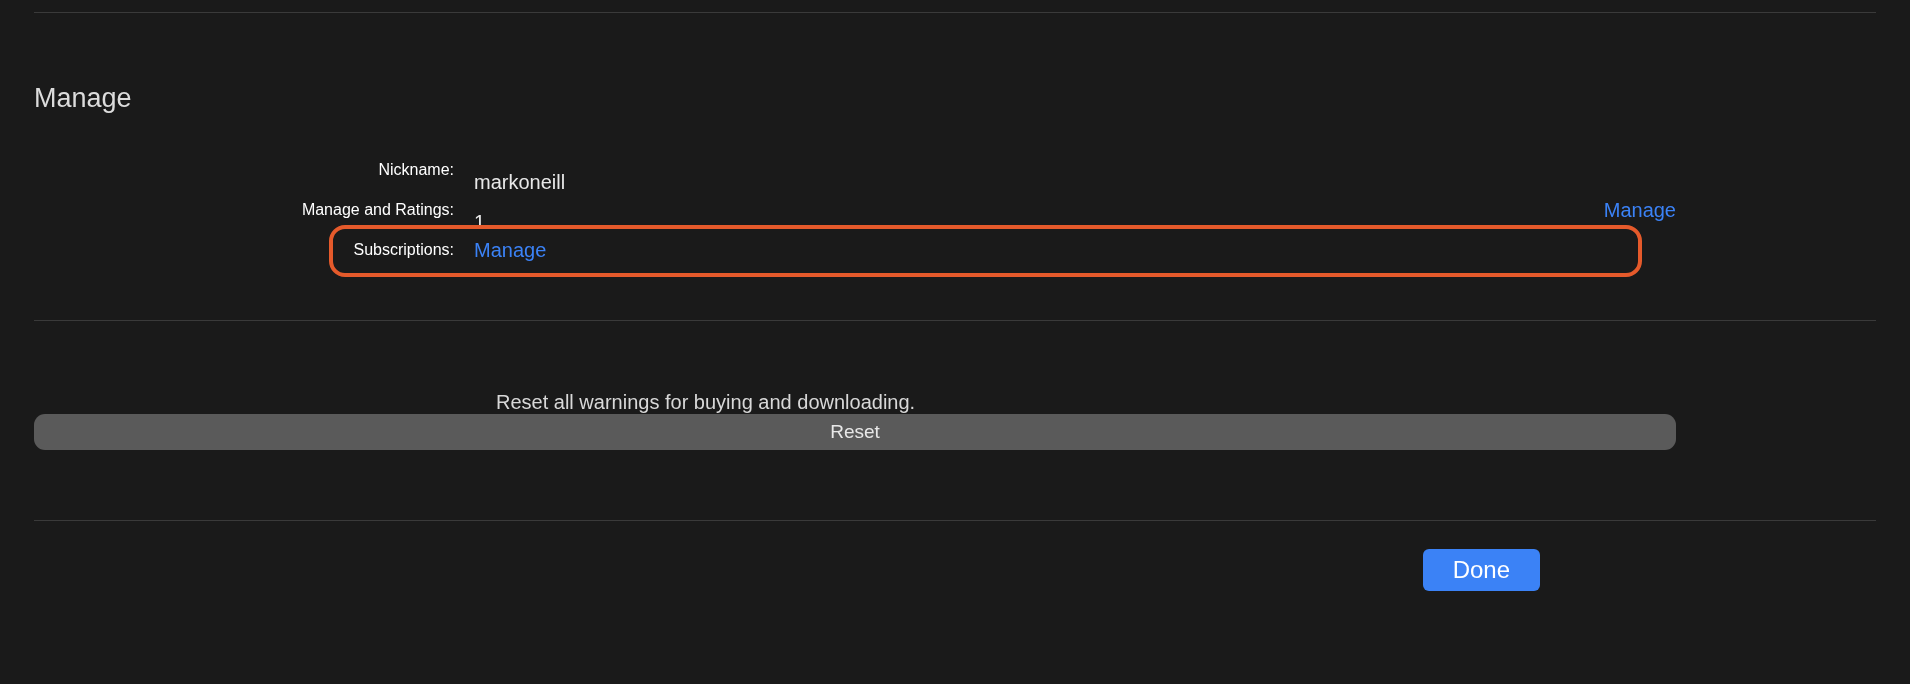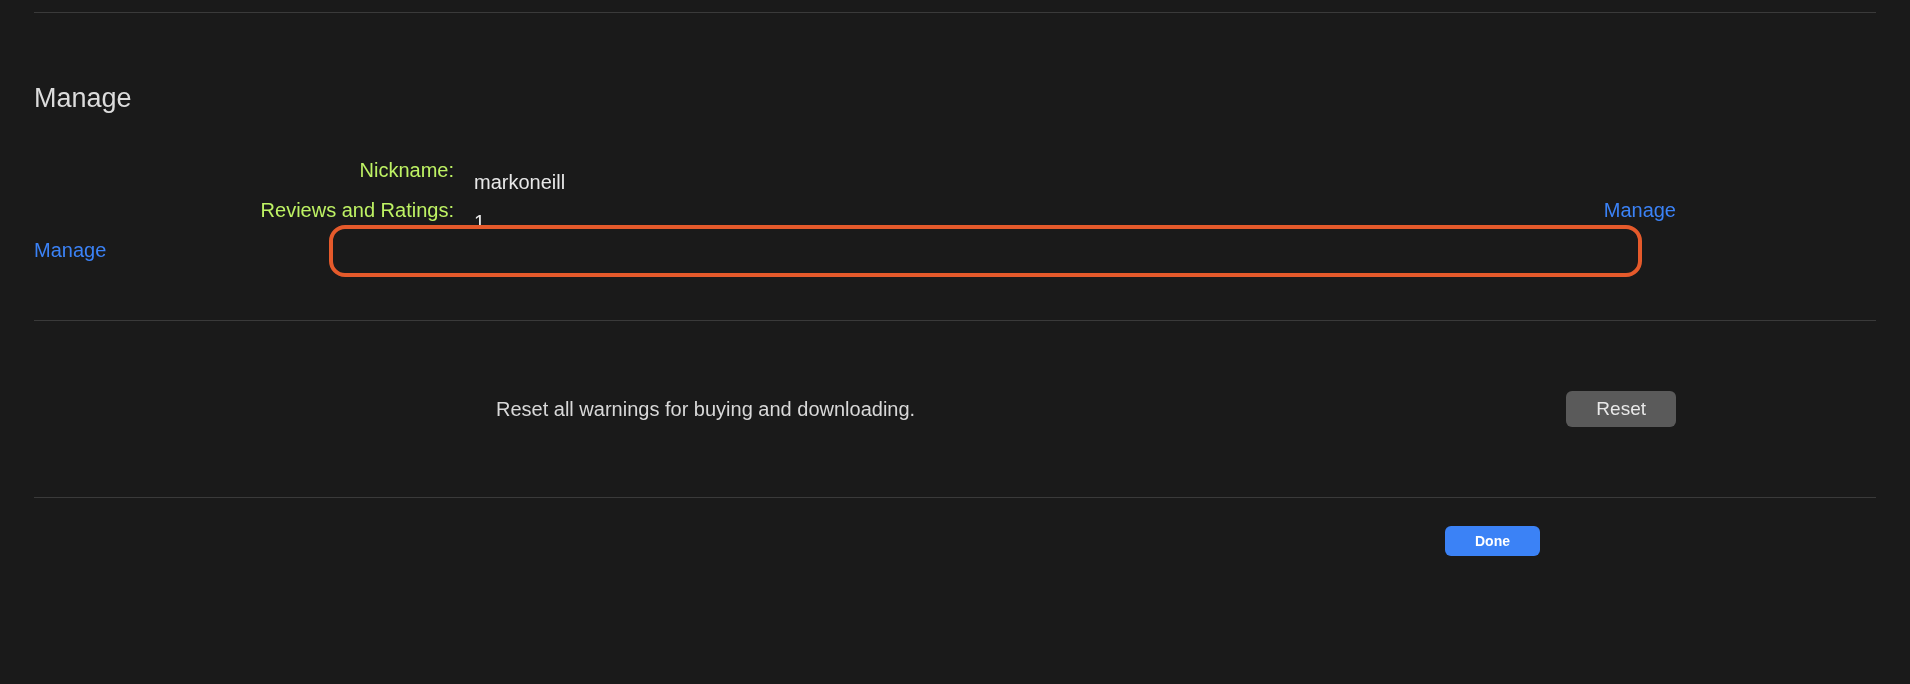--- a/index.html
+++ b/index.html
@@ -35,22 +35,22 @@
     }
     .row {
       display: flex;
       align-items: center;
       height: 40px;
       position: relative;
     }
     .row-label {
       width: 440px;
       text-align: right;
-      font-size: 20px;
-      color: #bef264;
+      font-size: 16px;
+      color: #ffffff;
       padding-right: 20px;
       flex-shrink: 0;
     }
     .row-value {
       font-size: 20px;
       color: #e8e8e8;
       flex: 1;
       margin-top: 25px;
     }
     .row-action {
@@ -69,81 +69,81 @@
       border-radius: 16px;
       pointer-events: none;
     }
     .section-divider {
       height: 1px;
       background-color: #3a3a3a;
       margin-top: 50px;
     }
     .reset-section {
       display: flex;
-      align-items: center;
       padding: 70px 0;
+      flex-direction: column;
     }
     .reset-text {
       font-size: 20px;
       color: #d8d8d8;
       margin-left: 462px;
       flex: 1;
     }
     .reset-button {
       background-color: #5a5a5a;
       color: #e8e8e8;
       border: none;
-      border-radius: 6px;
+      border-radius: 11px;
       padding: 7px 30px;
       font-size: 19px;
       cursor: pointer;
       margin-right: 200px;
     }
     .bottom-divider {
       height: 1px;
       background-color: #3a3a3a;
     }
     .footer {
       display: flex;
       justify-content: flex-end;
       padding: 28px 0;
     }
     .done-button {
       background-color: #3b82f6;
       color: #fff;
       border: none;
       border-radius: 6px;
       padding: 7px 30px;
-      font-size: 14px;
+      font-size: 24px;
       cursor: pointer;
       margin-right: 336px;
-      font-weight: bold;
     }
   </style>
 </head>
 <body>
 
 <div class="container">
   <div class="top-divider"></div>
 
   <h2 class="section-title">Manage</h2>
 
   <div class="rows">
     <div class="row">
       <div class="row-label">Nickname:</div>
       <div class="row-value">markoneill</div>
     </div>
 
     <div class="row">
-      <div class="row-label">Reviews and Ratings:</div>
+      <div class="row-label">Manage and Ratings:</div>
       <div class="row-value">1</div>
       <div class="row-action">Manage</div>
     </div>
 
     <div class="row">
+      <div class="row-label">Subscriptions:</div>
       <div class="row-action">Manage</div>
       <div class="highlight-box"></div>
     </div>
   </div>
 
   <div class="section-divider"></div>
 
   <div class="reset-section">
     <div class="reset-text">Reset all warnings for buying and downloading.</div>
     <button class="reset-button">Reset</button>

